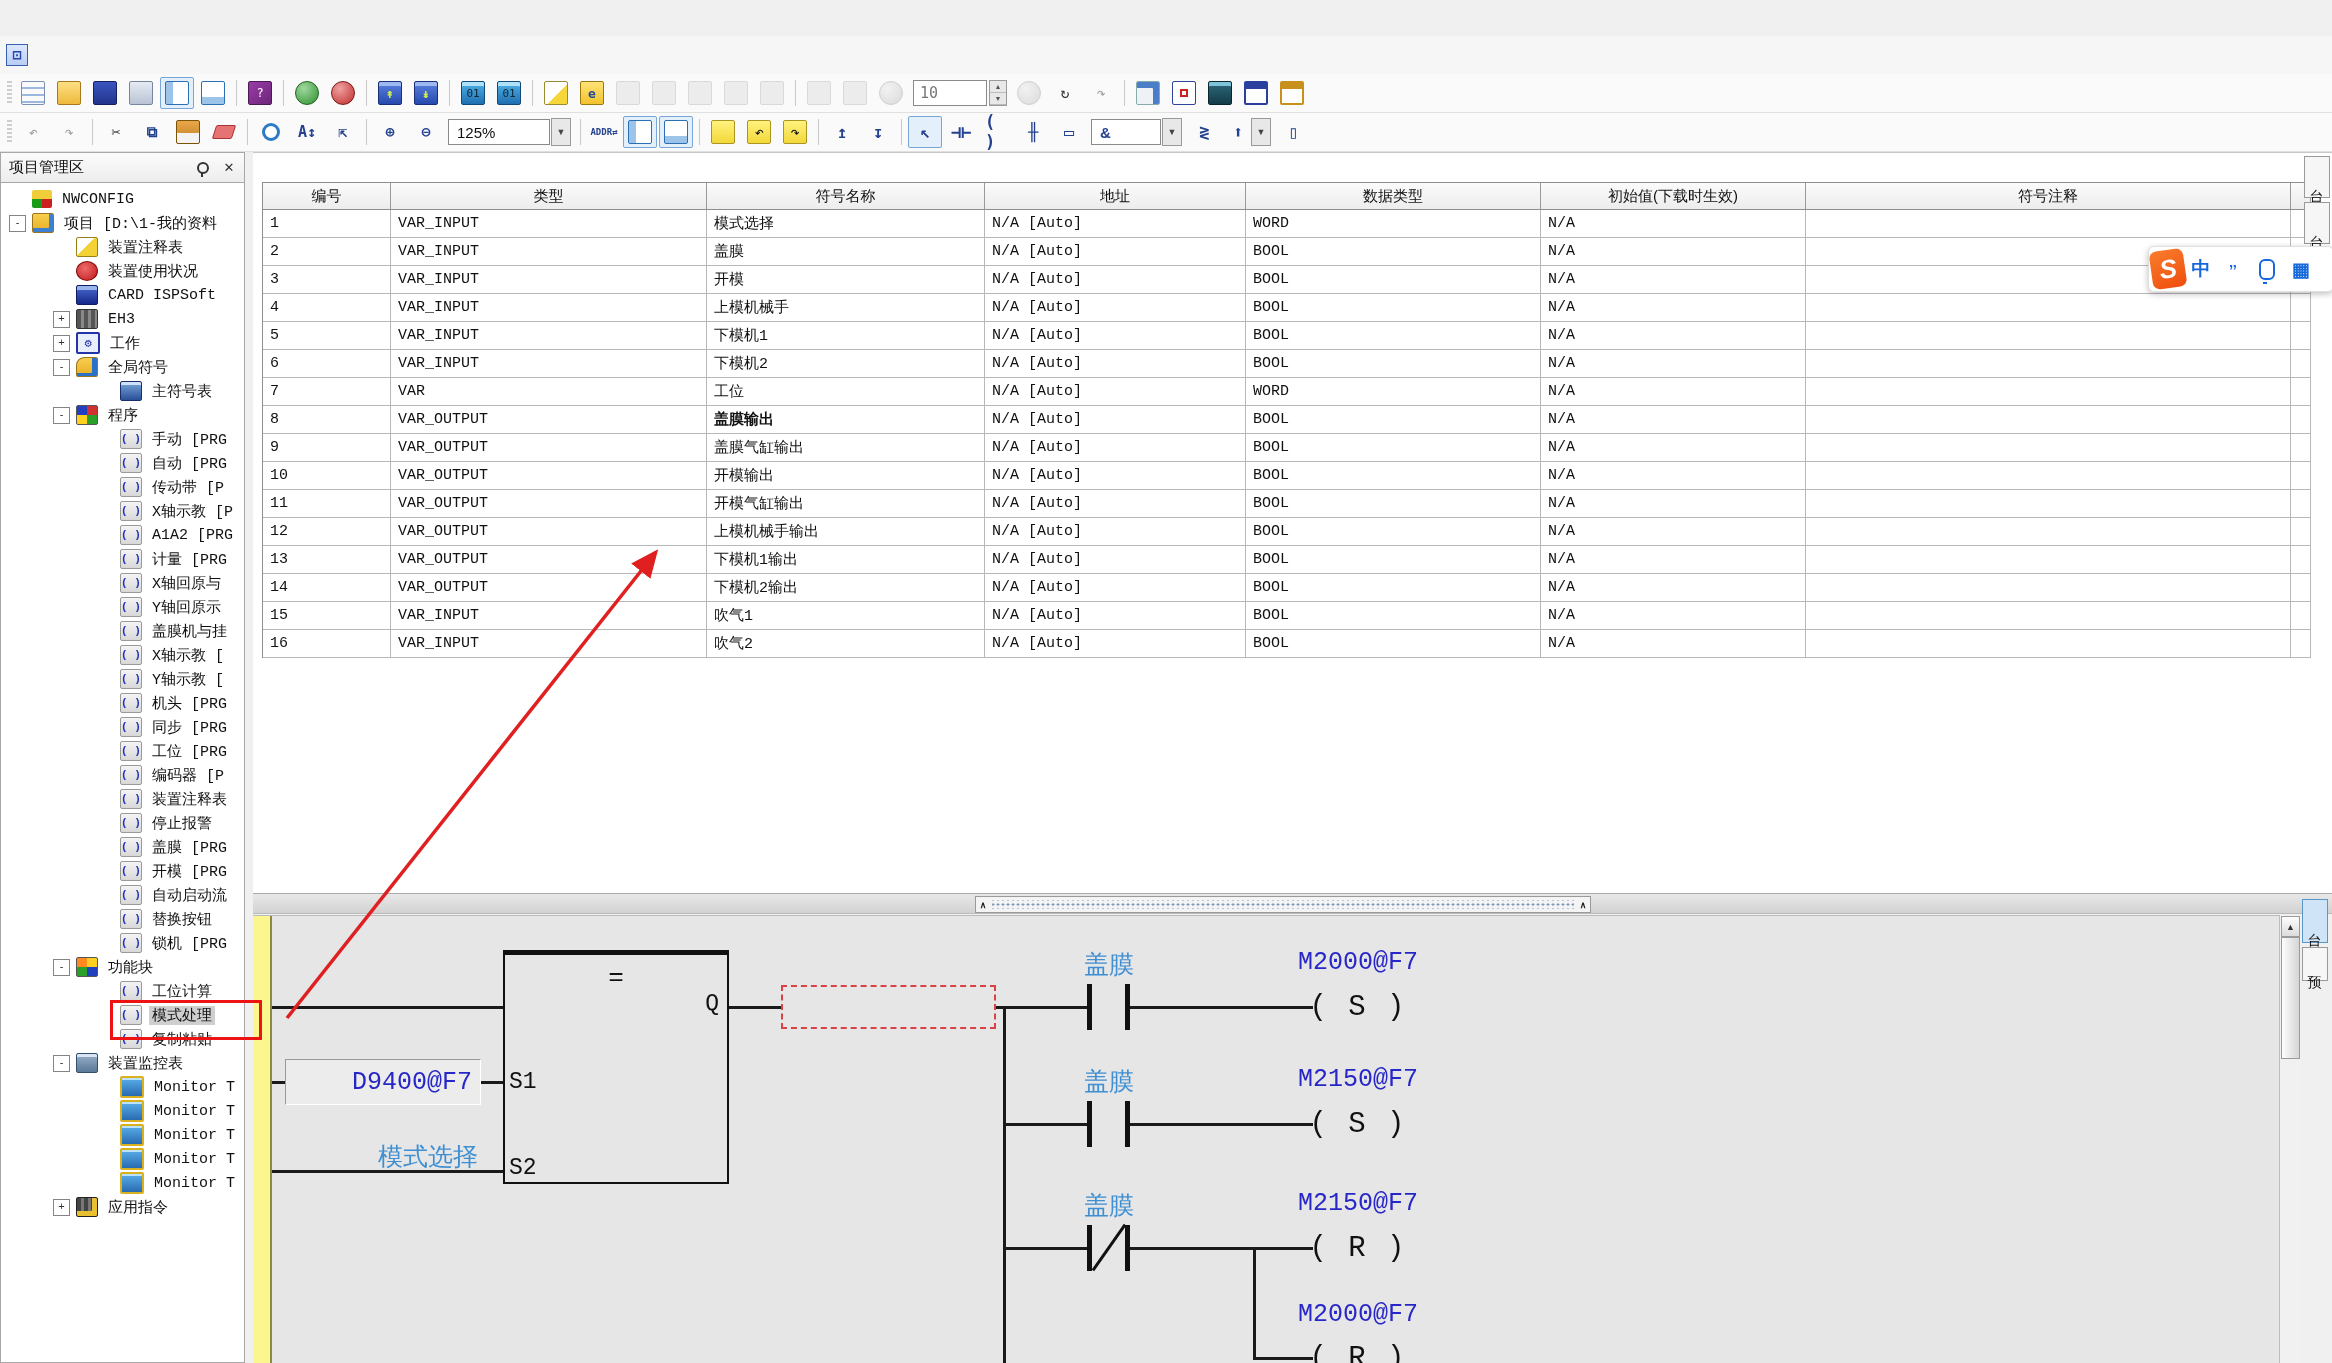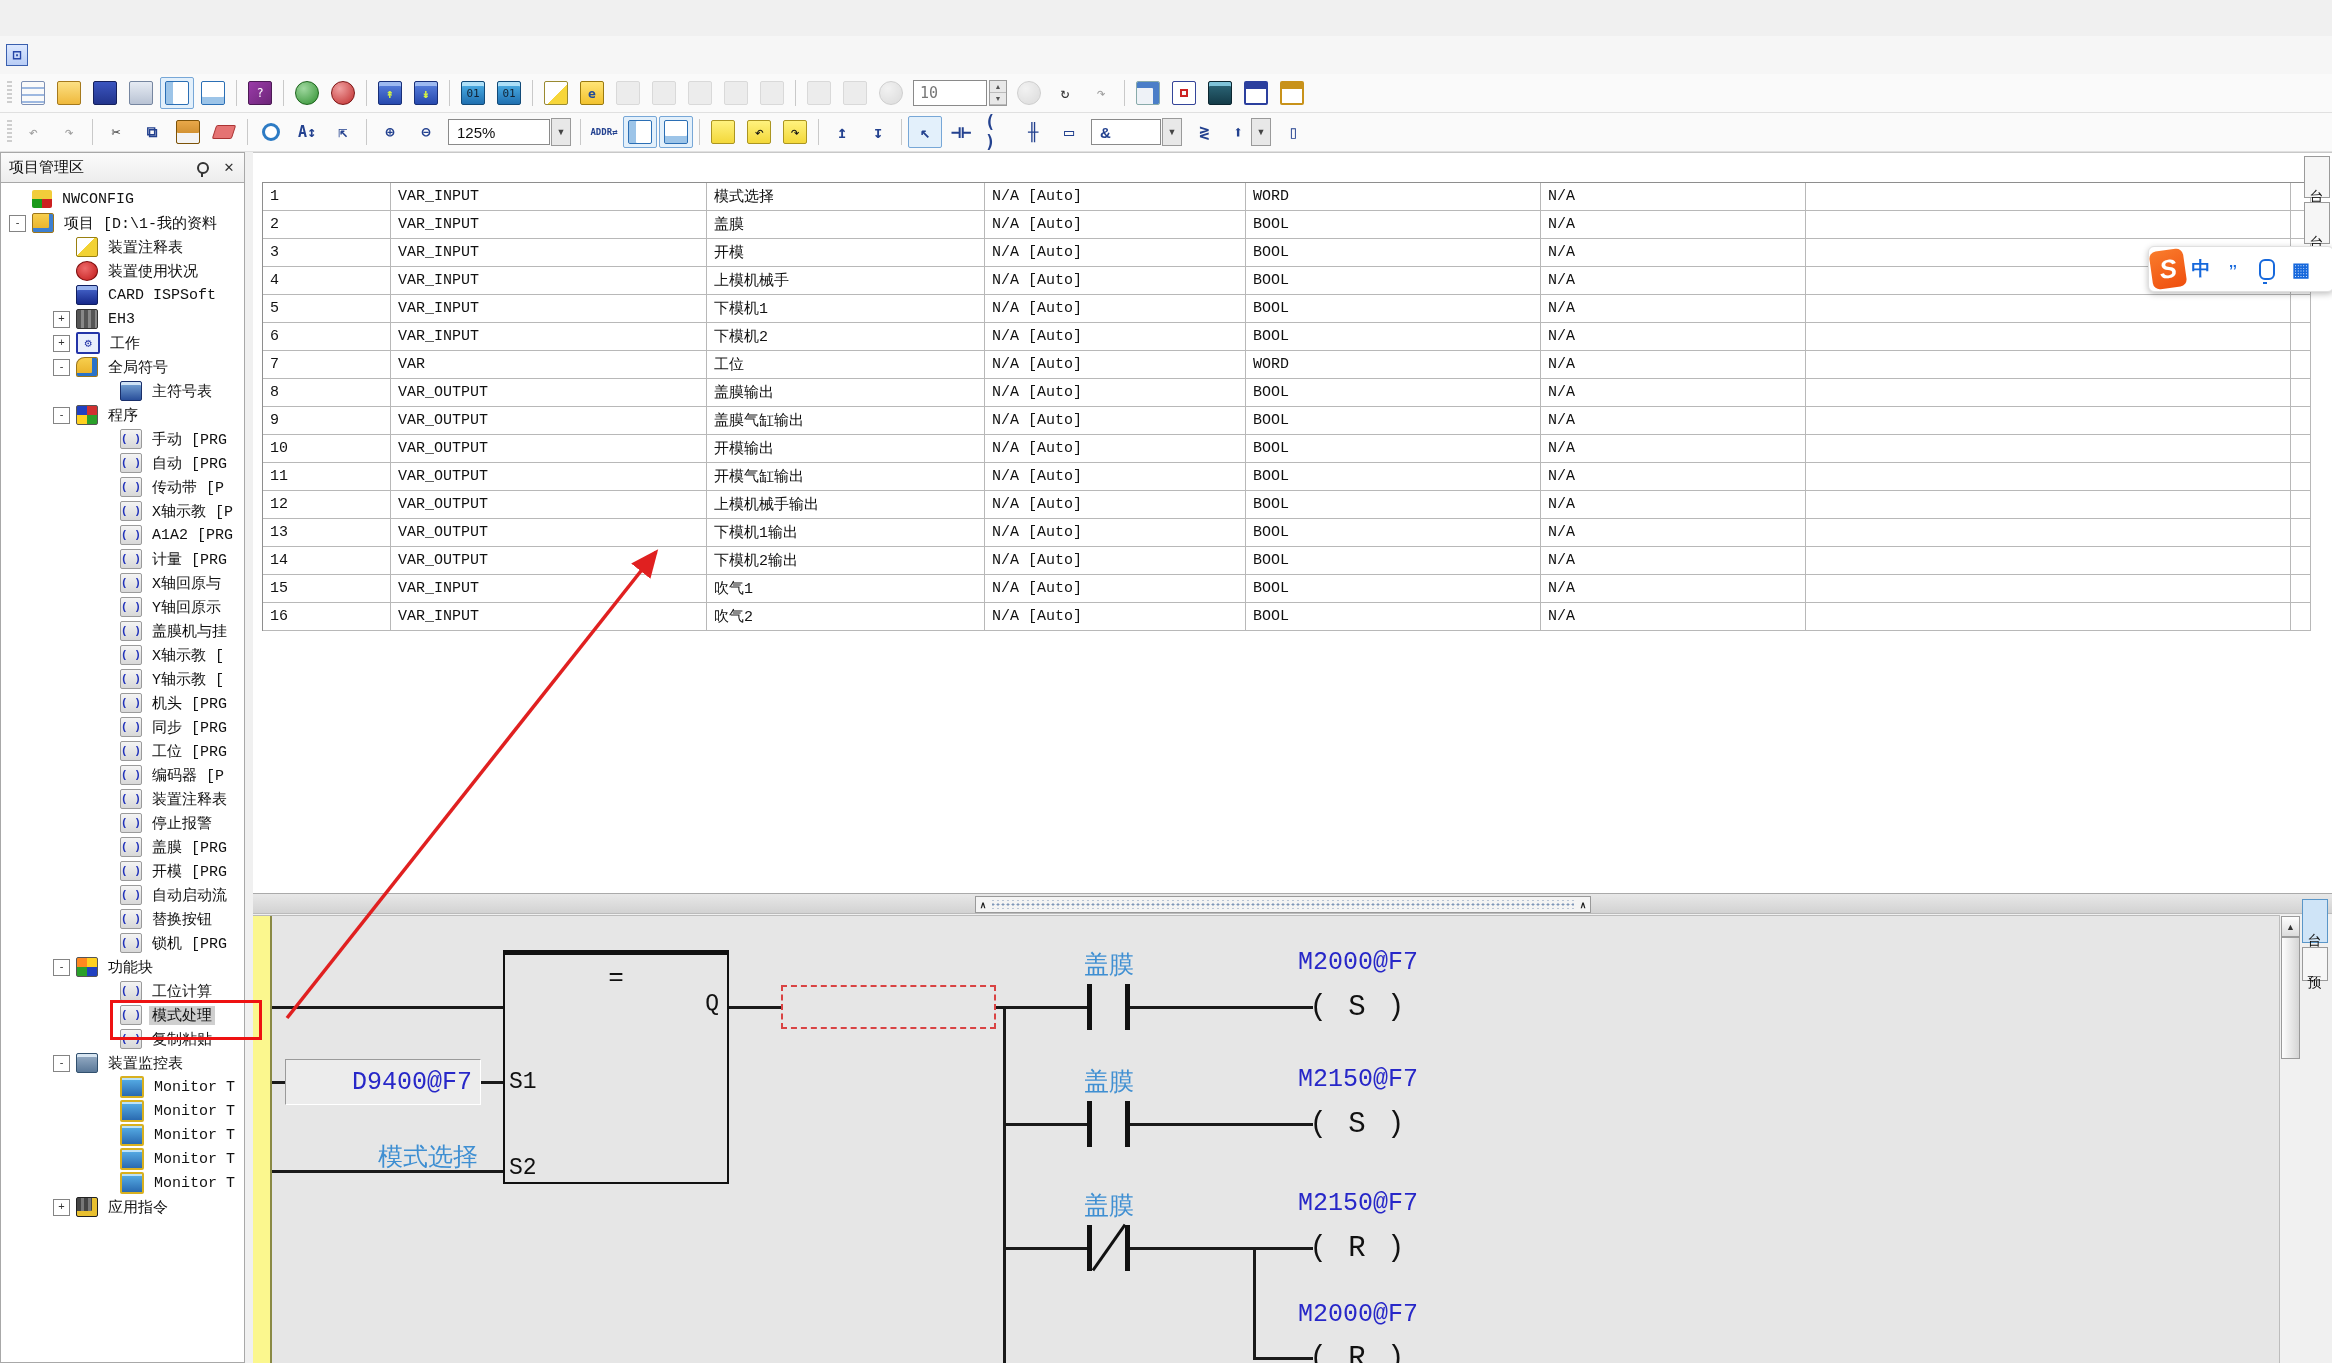--- a/index.html
+++ b/index.html
@@ -616,20 +616,30 @@
           <span style="width: 52px; flex: 0 0 auto;"></span>
           <span class="texp">+</span>
           <span class="ti ti-appinstr"></span>
           <span class="tlabel">应用指令</span>
         </div>
       </div>
   </div>
 
   <div id="table-bg" class="abs"></div>
   <div id="tbl" class="abs">
+      <div class="hrow">
+        <div class="hcell" style="width: 128px;">编号</div>
+        <div class="hcell" style="width: 316px;">类型</div>
+        <div class="hcell" style="width: 278px;">符号名称</div>
+        <div class="hcell" style="width: 261px;">地址</div>
+        <div class="hcell" style="width: 295px;">数据类型</div>
+        <div class="hcell" style="width: 265px;">初始值(下载时生效)</div>
+        <div class="hcell" style="width: 485px;">符号注释</div>
+        <div class="hcell" style="width: 20px;"></div>
+      </div>
       <div class="drow">
         <div class="dcell" style="width: 128px;">1</div>
         <div class="dcell" style="width: 316px;">VAR_INPUT</div>
         <div class="dcell" style="width: 278px;">模式选择</div>
         <div class="dcell" style="width: 261px;">N/A [Auto]</div>
         <div class="dcell" style="width: 295px;">WORD</div>
         <div class="dcell" style="width: 265px;">N/A</div>
         <div class="dcell" style="width: 485px;"></div>
         <div class="dcell" style="width: 20px;"></div>
       </div>
@@ -689,21 +699,21 @@
         <div class="dcell" style="width: 278px;">工位</div>
         <div class="dcell" style="width: 261px;">N/A [Auto]</div>
         <div class="dcell" style="width: 295px;">WORD</div>
         <div class="dcell" style="width: 265px;">N/A</div>
         <div class="dcell" style="width: 485px;"></div>
         <div class="dcell" style="width: 20px;"></div>
       </div>
       <div class="drow">
         <div class="dcell" style="width: 128px;">8</div>
         <div class="dcell" style="width: 316px;">VAR_OUTPUT</div>
-        <div class="dcell" style="width: 278px;">盖膜输出</div>
+        <div class="dcell" style="width: 278px; font-weight: bold;">盖膜输出</div>
         <div class="dcell" style="width: 261px;">N/A [Auto]</div>
         <div class="dcell" style="width: 295px;">BOOL</div>
         <div class="dcell" style="width: 265px;">N/A</div>
         <div class="dcell" style="width: 485px;"></div>
         <div class="dcell" style="width: 20px;"></div>
       </div>
       <div class="drow">
         <div class="dcell" style="width: 128px;">9</div>
         <div class="dcell" style="width: 316px;">VAR_OUTPUT</div>
         <div class="dcell" style="width: 278px;">盖膜气缸输出</div>

